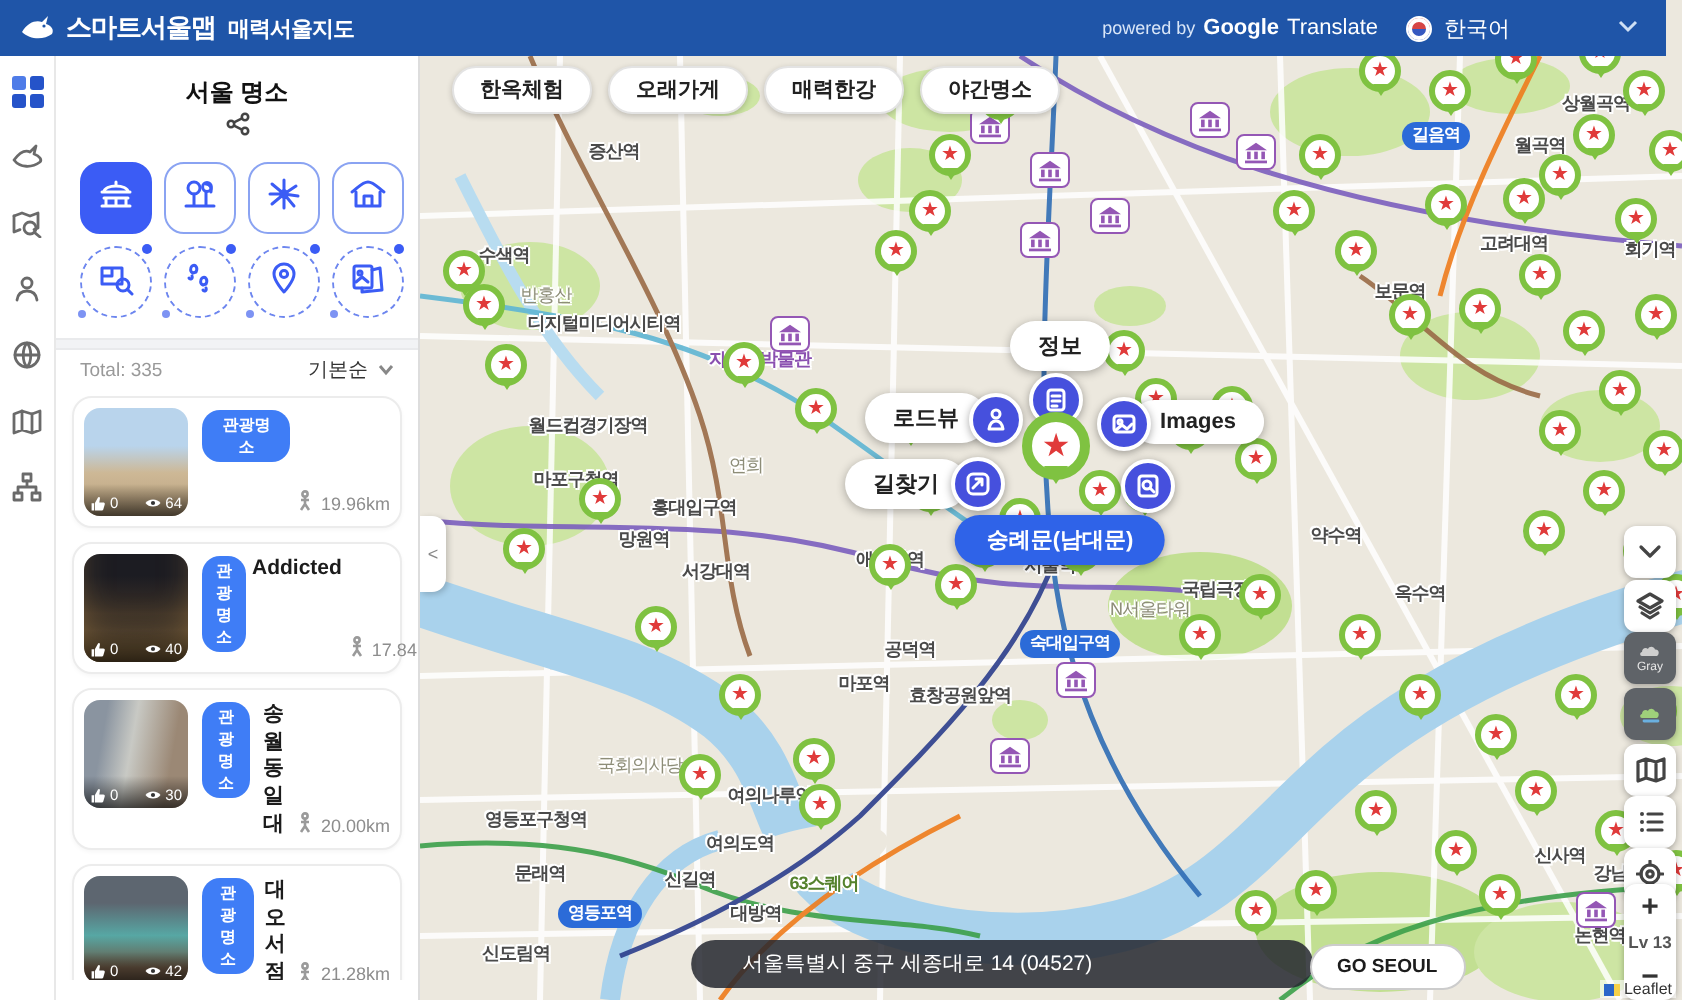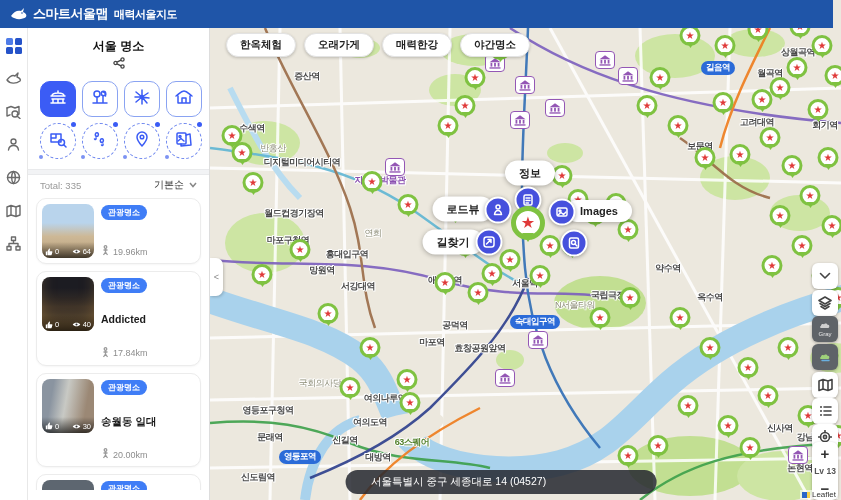--- a/index.html
+++ b/index.html
@@ -50,21 +50,21 @@
   .cards { padding:0 8px; display:flex; flex-direction:column; gap:7px; overflow:hidden; height:292px;}
   .card { border:1px solid #ececec; border-radius:10px; background:#fff; padding:5px; display:flex; gap:7px; box-shadow:0 1px 2px rgba(0,0,0,.04); cursor:pointer;}
   .thumb { position:relative; width:52px; height:54px; border-radius:8px; flex:none; overflow:hidden;}
   .thumb-0 { background:linear-gradient(#b9d4ec 35%,#cdb896 60%,#b9a07c);}
   .thumb-1 { background:linear-gradient(#1c1c22 20%,#3a3027 55%,#14161c); box-shadow:inset 0 -18px 20px -8px rgba(240,180,90,.55);}
   .thumb-2 { background:linear-gradient(100deg,#8a94a0 20%,#c8c9c4 45%,#9b8875 80%);}
   .thumb-3 { background:linear-gradient(#5d6670 25%,#57a7a4 55%,#6b5643 85%);}
   .t-ov { position:absolute; left:0; right:0; bottom:0; height:16px; background:linear-gradient(transparent,rgba(0,0,0,.65)); display:flex; align-items:flex-end; justify-content:space-between; padding:0 3px 2px 3px; color:#fff; font-size:7.5px;}
   .t-ov span{display:flex;align-items:center;gap:2px;}
   .t-ov svg{fill:#fff;stroke:none;}
-  .c-right { display:flex; flex-direction:column; gap:20px; padding-top:1px; min-width:0;}
+  .c-right { display:flex; flex-direction:row; gap:3px; padding-top:1px; min-width:0;text-align:center;}
   .badge { align-self:flex-start; background:#3f7df6; color:#fff; font-size:8px; padding:2px 7px; border-radius:9px; font-weight:bold;}
   .c-title { font-size:10.5px; font-weight:bold; color:#1c1c1c; line-height:1.3;}
   .c-dist { margin-top:auto; display:flex; align-items:center; gap:3px; font-size:9px; color:#8d8d8d;}
   .c-dist svg{stroke:#9a9a9a; fill:none; stroke-width:1.3;}
 
   
   #map { position:absolute; left:210px; top:28px; width:631px; height:472px; overflow:hidden; }
   #mapbg { position:absolute; left:0; top:0; }
   .mlabel { position:absolute; font-size:9px; font-weight:bold; color:#4a4a4a; white-space:nowrap; transform:translate(-50%,-50%); z-index:5;
     text-shadow:1px 0 0 #fff,-1px 0 0 #fff,0 1px 0 #fff,0 -1px 0 #fff,1px 1px 0 #fff,-1px -1px 0 #fff; letter-spacing:-.5px;}
@@ -113,20 +113,36 @@
 
   <div id="header">
     <span class="h-logo">
       <svg width="18" height="14" viewBox="0 0 18 14">
           <path d="M1 9 C4 4 8 3 11 4 L14 1 L13 5 C16 6 17 8 16 10 C12 13 5 13 1 9 Z" fill="#fff"></path>
           <circle cx="12" cy="6" r="0.8" fill="#1f55a8"></circle>
         </svg>
     </span>
     <span class="h-title">스마트서울맵</span>
     <span class="h-sub">매력서울지도</span>
+    <div class="h-right">
+      <span class="powered">
+        <span>powered by</span>
+        <span class="gbrand">Google</span>
+        <span class="gtrans">Translate</span>
+      </span>
+      <span class="lang">
+        <span class="flag"></span>
+        <span>한국어</span>
+      </span>
+      <span class="h-chev">
+        <svg width="10" height="7" viewBox="0 0 10 7">
+            <path d="M1 1 L5 5 L9 1" stroke="#cfe0f5" stroke-width="1.5" fill="none"></path>
+          </svg>
+      </span>
+    </div>
   </div>
 
   <div id="rail">
     <div class="rail-logo">
         <i></i>
         <i></i>
         <i></i>
         <i></i>
       </div>
     <div id="rail-icons">
@@ -824,22 +840,24 @@
     <div class="pic" style="left:364px; top:215px;">
       <svg width="13" height="13" viewBox="0 0 13 13">
           <rect x="2" y="1.5" width="9" height="10" rx="1.5"></rect>
           <circle cx="6" cy="6" r="2"></circle>
           <path d="M7.5 7.5 L9.5 9.5"></path>
         </svg>
     </div>
     <div class="pin big" style="left:318px; top:212px;">
         <span class="st">★</span>
       </div>
+    <div class="ppname" style="left:320px; top:242px;">숭례문(남대문)</div>
 
     <div class="addr">서울특별시 중구 세종대로 14 (04527)</div>
+    <div class="goseoul">GO SEOUL</div>
 
     <div id="rctrls">
         <div class="ctrl " style="top:235px">
      <svg width="12" height="8" viewBox="0 0 12 8">
             <path d="M1.5 1.5 L6 6 L10.5 1.5"></path>
           </svg>
         </div>
         <div class="ctrl " style="top:262px">
      <svg width="14" height="14" viewBox="0 0 14 14">
             <path d="M7 1 L13 4.5 L7 8 L1 4.5 Z"></path>

